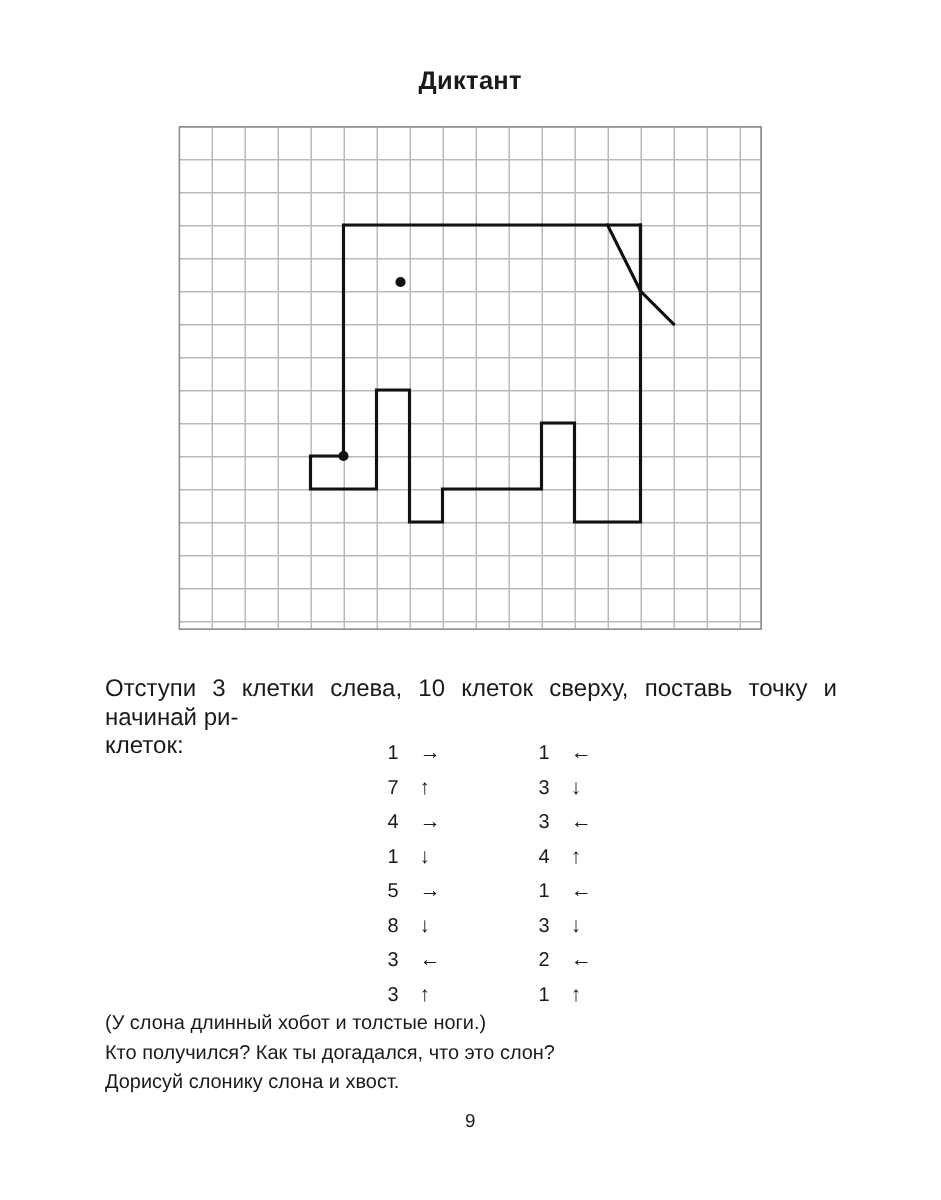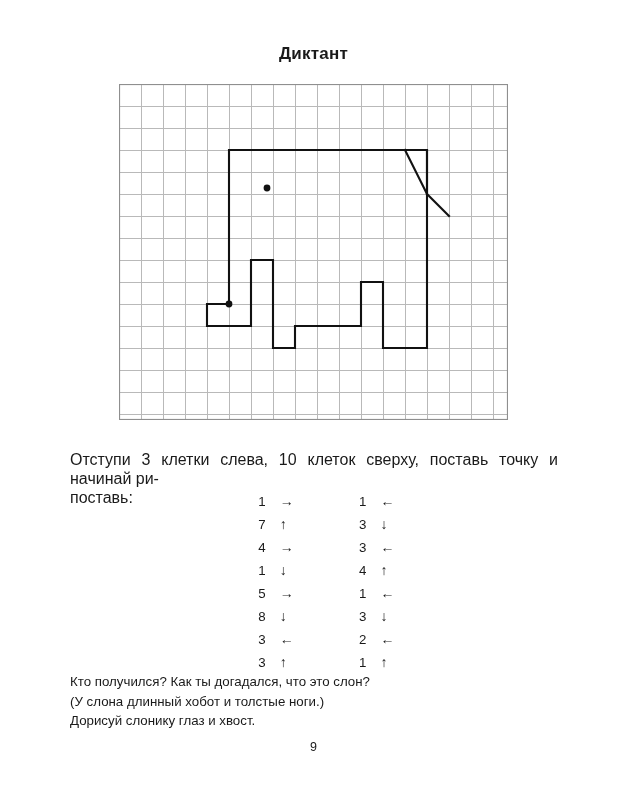--- a/index.html
+++ b/index.html
@@ -147,21 +147,21 @@
         <path d="M 308,110 L 330,132"></path>
       </g>
 
       <circle cx="110" cy="220" r="3.4" fill="#111111"></circle>
       <circle cx="148" cy="104" r="3.4" fill="#111111"></circle>
     </svg>
   </div>
 
   <div class="instr">
     <span>Отступи 3 клетки слева, 10 клеток сверху, поставь точку и начинай ри-</span>
-    <span class="l2">поставь:</span>
+    <span class="l2">клеток:</span>
   </div>
 
   <div class="moves">
     <table>
       <tbody>
           <tr>
         <td class="num">1</td>
         <td class="arr">→</td>
         <td class="gap"></td>
         <td class="num">1</td>
@@ -214,20 +214,20 @@
         <td class="arr">↑</td>
         <td class="gap"></td>
         <td class="num">1</td>
         <td class="arr">↑</td>
       </tr>
     </tbody>
       </table>
   </div>
 
   <div class="questions">
+    <div>(У слона длинный хобот и толстые ноги.)</div>
     <div>Кто получился? Как ты догадался, что это слон?</div>
-    <div>(У слона длинный хобот и толстые ноги.)</div>
-    <div>Дорисуй слонику глаз и хвост.</div>
+    <div>Дорисуй слонику слона и хвост.</div>
   </div>
 
   <div class="pagenum">9</div>
 
 </div>
 
 </body></html>

